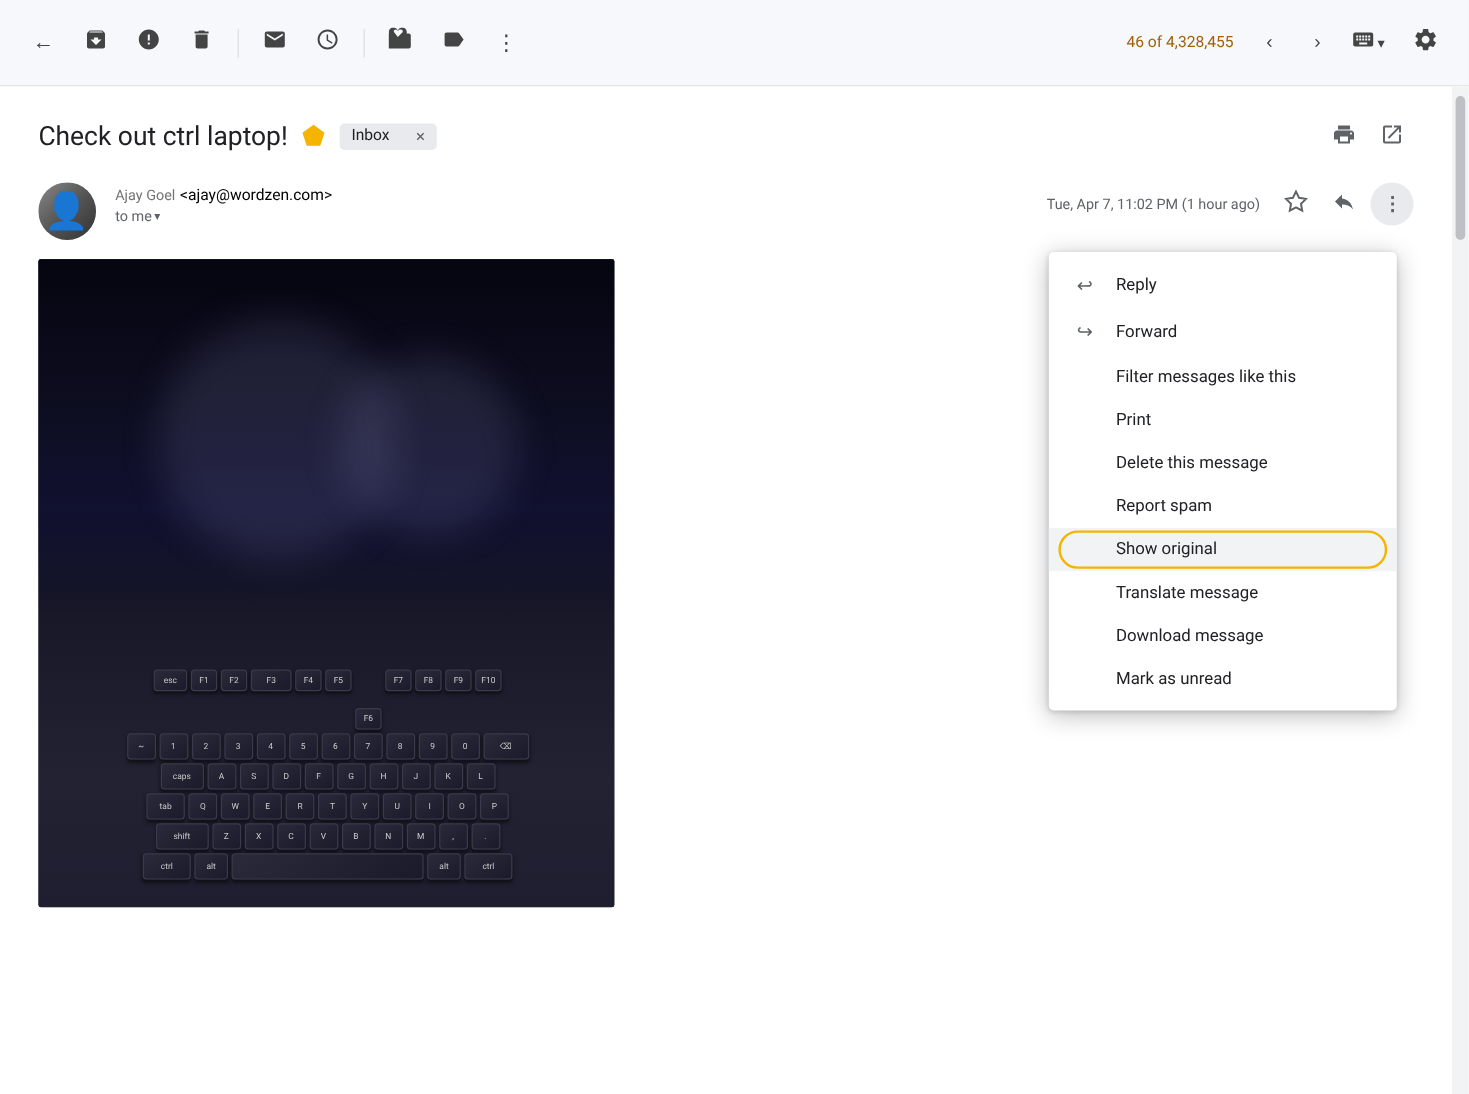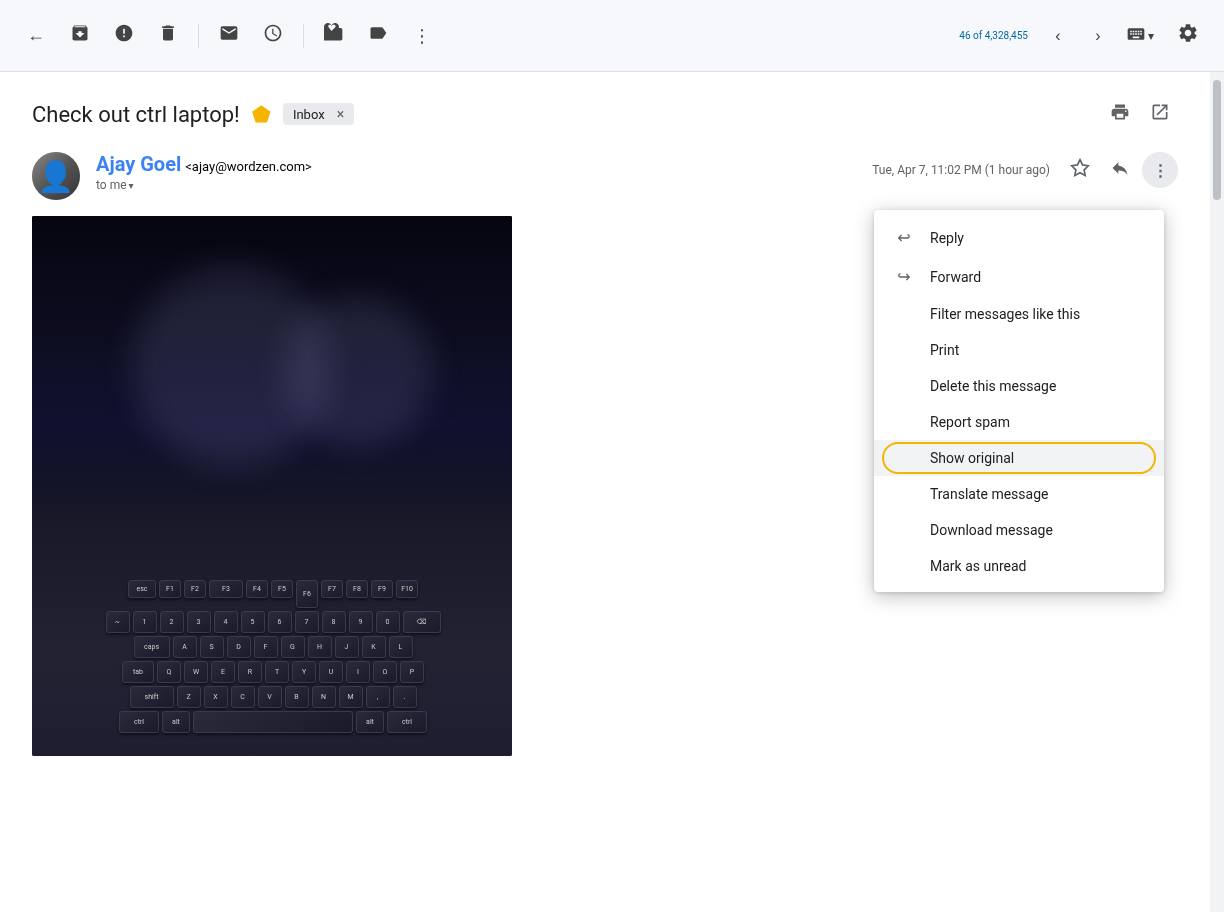--- a/index.html
+++ b/index.html
@@ -36,22 +36,22 @@
       font-size: 18px;
     }
     .toolbar-divider {
       width: 1px;
       height: 24px;
       background: #dadce0;
       margin: 0 6px;
     }
     .toolbar-spacer { flex: 1; }
     .toolbar-counter {
-      font-size: 10px;
-      color: #0369a1;
+      font-size: 13px;
+      color: #a16207;
       margin: 0 8px;
     }
     .toolbar-nav-btn {
       width: 36px;
       height: 36px;
       border-radius: 50%;
       border: none;
       background: transparent;
       cursor: pointer;
       display: flex;
@@ -139,22 +139,22 @@
       color: #f4b400;
       font-size: 22px;
     }
     .inbox-tag {
       background: #e8eaed;
       border-radius: 4px;
       padding: 3px 10px;
       font-size: 13px;
       color: #202124;
       display: flex;
-      align-items: center;
-      gap: 12px;
+      align-items: flex-start;
+      gap: 22px;
     }
     .inbox-tag-x {
       cursor: pointer;
       color: #5f6368;
       font-size: 14px;
     }
     .subject-right {
       display: flex;
       gap: 4px;
     }
@@ -201,23 +201,23 @@
       font-size: 30px;
       position: absolute;
       top: 50%;
       left: 50%;
       transform: translate(-50%, -50%);
     }
     .email-meta {
       flex: 1;
     }
     .sender-name {
-      font-size: 20px;
-      font-weight: 700;
-      color: #3b82f6;
+      font-size: 12px;
+      font-weight: 400;
+      color: #737373;
     }
     .sender-email {
       font-size: 13px;
       color: #000000;
       font-weight: 400;
       text-align: right;
     }
     .to-me {
       font-size: 12px;
       color: #5f6368;
@@ -531,21 +531,21 @@
         <div class="light-spot" style="width:150px;height:150px;top:80px;right:80px;"></div>
         <div class="keys-container">
 
           <div class="key-row">
             <div class="key" style="width:28px;height:18px;">esc</div>
             <div class="key" style="width:22px;height:18px;">F1</div>
             <div class="key" style="width:22px;height:18px;">F2</div>
             <div class="key" style="width:34px;height:18px;">F3</div>
             <div class="key" style="width:22px;height:18px;">F4</div>
             <div class="key" style="width:22px;height:18px;">F5</div>
-            <div class="key" style="width:22px;height:28px;">F6</div>
+            <div class="key" style="width:22px;height:18px;margin-top:32px;">F6</div>
             <div class="key" style="width:22px;height:18px;">F7</div>
             <div class="key" style="width:22px;height:18px;">F8</div>
             <div class="key" style="width:22px;height:18px;">F9</div>
             <div class="key" style="width:22px;height:18px;">F10</div>
           </div>
 
           <div class="key-row">
             <div class="key" style="width:24px;height:22px;">~</div>
             <div class="key" style="width:24px;height:22px;">1</div>
             <div class="key" style="width:24px;height:22px;">2</div>

